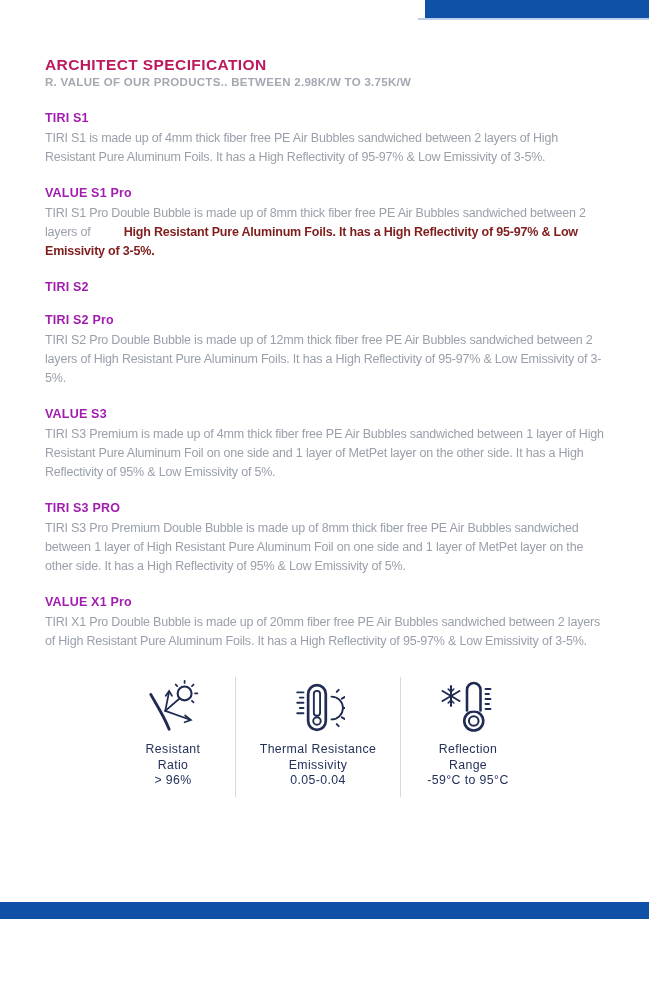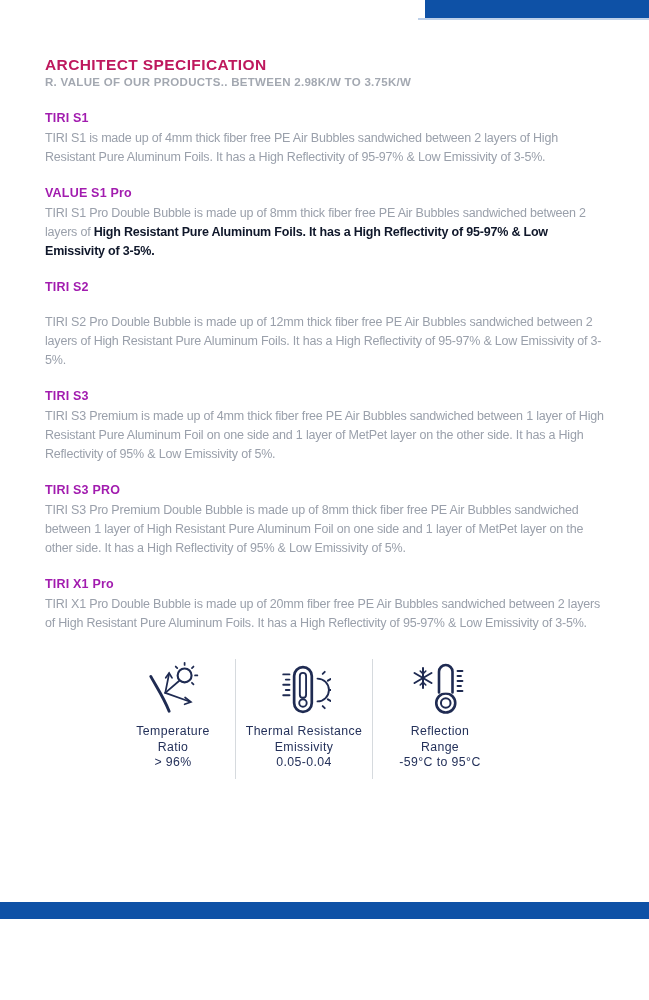--- a/index.html
+++ b/index.html
@@ -59,33 +59,34 @@
     color: #a21caf;
   }
   .product-section p {
     margin: 0;
     font-size: 12.5px;
     line-height: 19px;
     letter-spacing: -0.2px;
     color: #9aa0ab;
   }
   .product-section p .bold-tail {
-    color: #0f172a;
+    color: #7f1d1d;
     font-weight: 600;
+    margin-left: 30px;
   }
   .features {
     display: flex;
     margin: 26px 0 0 66px;
     width: 424px;
     text-align: center;
   }
   .feature-col { box-sizing: border-box; padding-bottom: 8px; }
   .feature-col.c1 { width: 124px; }
   .feature-col.c2 {
-    width: 138px;
+    width: 166px;
     border-left: 1px solid #d6dade;
     border-right: 1px solid #d6dade;
   }
   .feature-col.c3 { width: 134px; }
   .feature-icon {
     height: 56px;
     display: flex;
     align-items: flex-end;
     justify-content: center;
     margin-bottom: 9px;
@@ -121,36 +122,37 @@
         <h2>VALUE S1 Pro</h2>
         <p><span>TIRI S1 Pro Double Bubble is made up of 8mm thick fiber free PE Air Bubbles sandwiched between 2 layers of</span>
           <span class="bold-tail">High Resistant Pure Aluminum Foils. It has a High Reflectivity of 95-97% &amp; Low Emissivity of 3-5%.</span></p>
       </div>
 
       <div class="product-section">
         <h2>TIRI S2</h2>
       </div>
 
       <div class="product-section">
+        <h2>TIRI S2 Pro</h2>
         <p><span>TIRI S2 Pro Double Bubble is made up of 12mm thick fiber free PE Air Bubbles sandwiched between 2 layers of High Resistant Pure Aluminum Foils. It has a High Reflectivity of 95-97% &amp; Low Emissivity of 3-5%.</span></p>
       </div>
 
       <div class="product-section">
-        <h2>TIRI S3</h2>
+        <h2>VALUE S3</h2>
         <p><span>TIRI S3 Premium is made up of 4mm thick fiber free PE Air Bubbles sandwiched between 1 layer of High Resistant Pure Aluminum Foil on one side and 1 layer of MetPet layer on the other side. It has a High Reflectivity of 95% &amp; Low Emissivity of 5%.</span></p>
       </div>
 
       <div class="product-section">
         <h2>TIRI S3 PRO</h2>
         <p><span>TIRI S3 Pro Premium Double Bubble is made up of 8mm thick fiber free PE Air Bubbles sandwiched between 1 layer of High Resistant Pure Aluminum Foil on one side and 1 layer of MetPet layer on the other side. It has a High Reflectivity of 95% &amp; Low Emissivity of 5%.</span></p>
       </div>
 
 
       <div class="product-section">
-        <h2>TIRI X1 Pro</h2>
+        <h2>VALUE X1 Pro</h2>
         <p><span>TIRI X1 Pro Double Bubble is made up of 20mm fiber free PE Air Bubbles sandwiched between 2 layers of High Resistant Pure Aluminum Foils. It has a High Reflectivity of 95-97% &amp; Low Emissivity of 3-5%.</span></p>
       </div>
 
     </div>
 
     <div class="features">
 
       <div class="feature-col c1">
         <div class="feature-icon">
           <svg width="58" height="54" viewBox="0 0 60 54">
@@ -163,21 +165,21 @@
               <line x1="34.4" y1="6.4" x2="32.8" y2="4.8" stroke-width="1.8"></line>
               <path d="M7,15 C13,26 20,36 26,51" stroke-width="3"></path>
               <line x1="36.5" y1="19.5" x2="22" y2="32" stroke-width="1.8"></line>
               <line x1="22" y1="32" x2="26" y2="12" stroke-width="1.8"></line>
               <path d="M22.5,16.5 L26,11.5 L29,16.5" stroke-width="1.8"></path>
               <line x1="22" y1="32" x2="47" y2="41" stroke-width="1.8"></line>
               <path d="M42.5,36.8 L48.5,41.5 L42,43.8" stroke-width="1.8"></path>
             </g>
           </svg>
         </div>
-        <div class="feature-line">Temperature</div>
+        <div class="feature-line">Resistant</div>
         <div class="feature-line">Ratio</div>
         <div class="feature-line">&gt; 96%</div>
       </div>
 
       <div class="feature-col c2">
         <div class="feature-icon">
           <svg width="54" height="50" viewBox="0 0 52 48">
             <g fill="none" stroke="#1f2b52" stroke-linecap="round">
               <rect x="16.5" y="2" width="17" height="43" rx="8.5" stroke-width="2.6"></rect>
               <rect x="22" y="7.5" width="6" height="24" rx="3" stroke-width="1.8"></rect>

